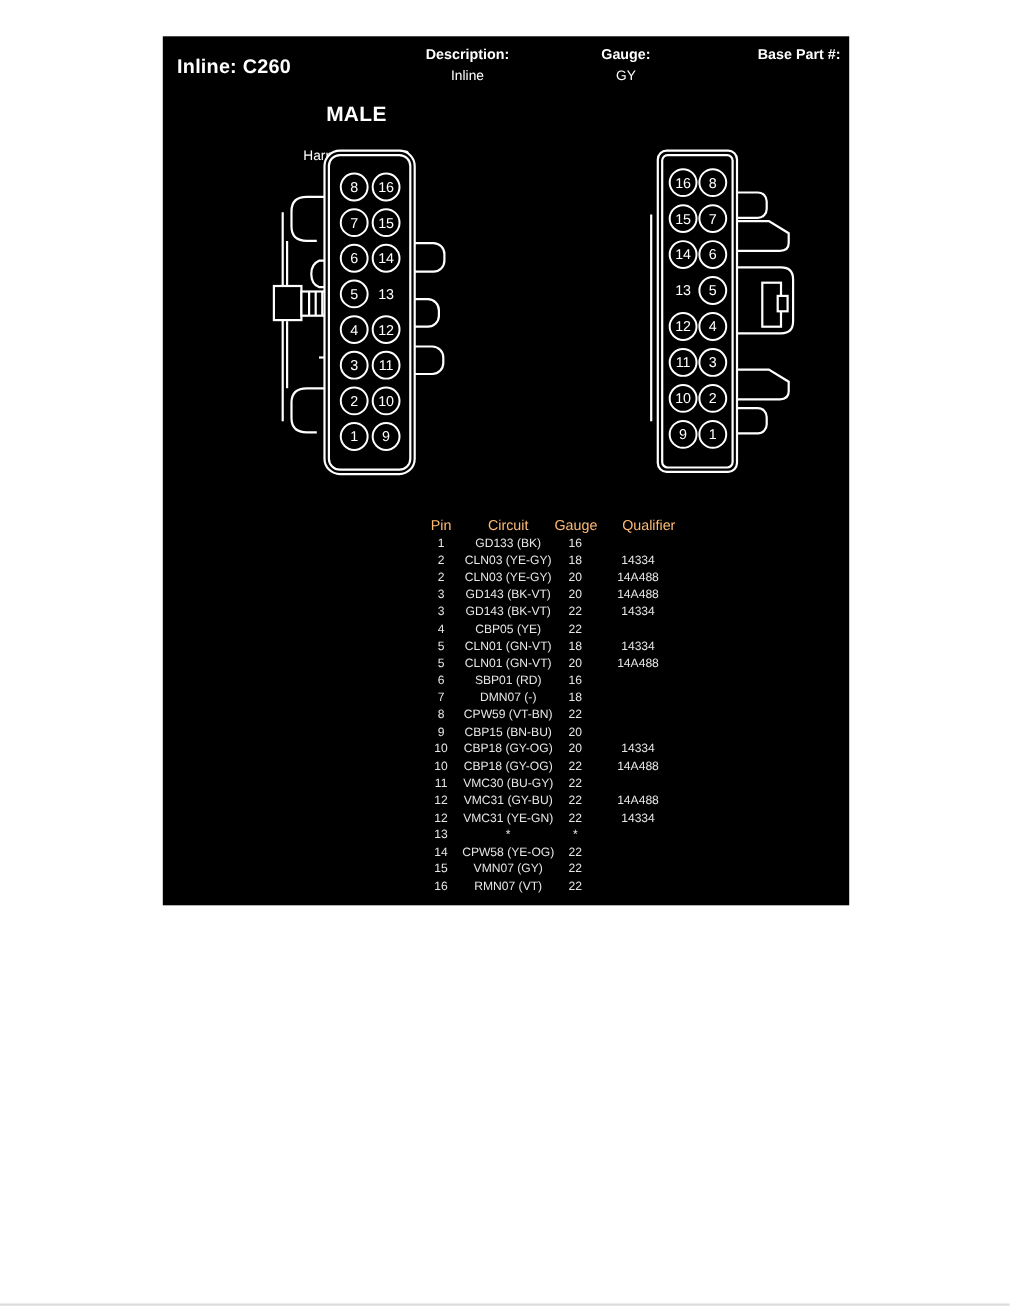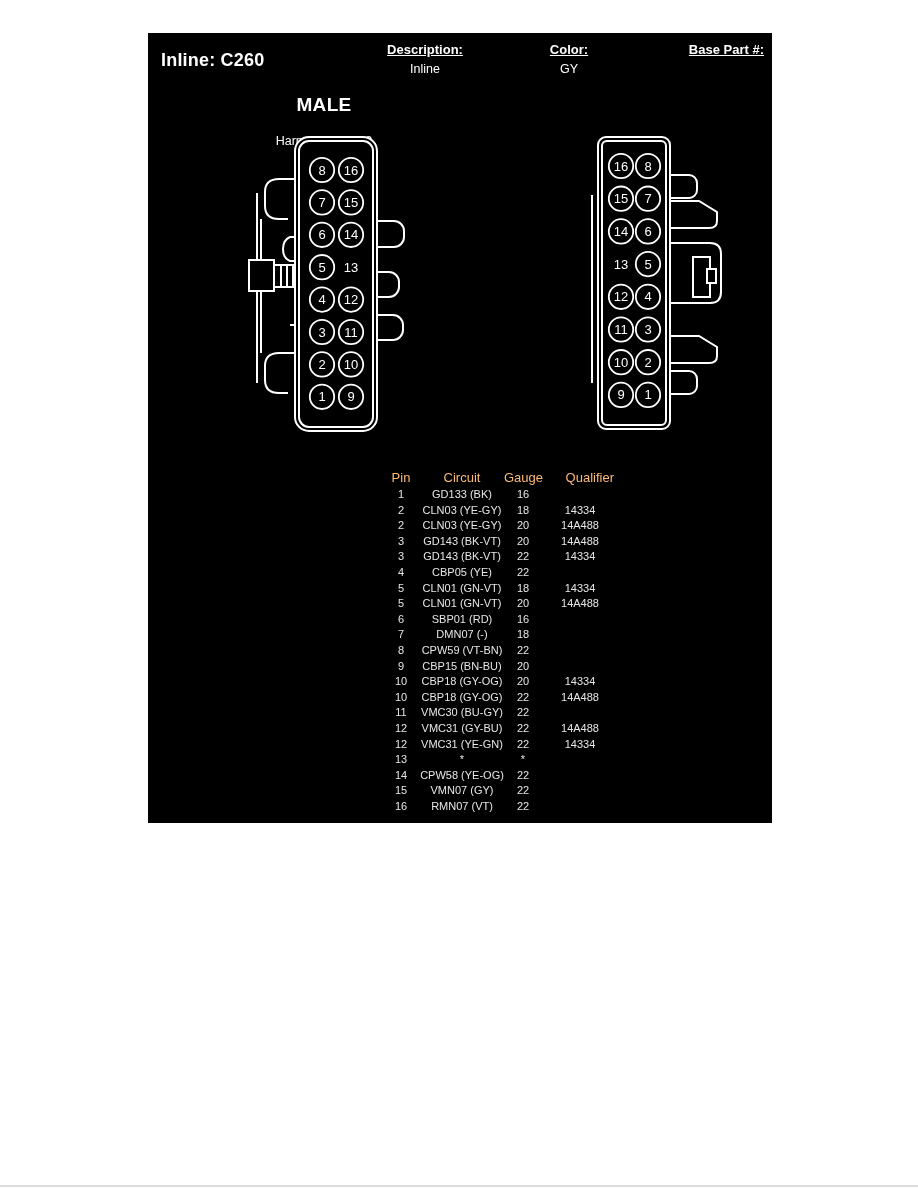--- a/index.html
+++ b/index.html
@@ -3,21 +3,21 @@
 <meta charset="utf-8">
 <style>
   html,body{margin:0;padding:0;background:#ffffff;}
   body{width:918px;height:1188px;position:relative;font-family:"Liberation Sans",sans-serif;-webkit-font-smoothing:antialiased;}
   .panel{position:absolute;left:148px;top:33px;width:624px;height:790px;background:#000;color:#fff;overflow:hidden;}
   .title{position:absolute;left:13px;top:17px;font-size:18px;font-weight:bold;letter-spacing:.2px;}
   .hdr-block{position:absolute;top:9px;text-align:center;}
   .hdr-desc{left:207px;width:140px;}
   .hdr-color{left:371px;width:100px;}
   .hdr-base{right:8px;top:9px;text-align:right;position:absolute;}
-  .hdr-label{font-size:13px;font-weight:bold;text-decoration:underline;}
+  .hdr-label{font-size:13px;font-weight:bold;}
   .hdr-value{font-size:12.5px;margin-top:5px;}
   .conn-head{position:absolute;top:61px;width:160px;text-align:center;}
   .conn-head.male{left:96px;}
   .conn-head.female{left:428px;}
   .conn-name{font-size:19px;font-weight:bold;letter-spacing:.3px;}
   .conn-harness{font-size:12.5px;margin-top:18px;}
   svg.conn{position:absolute;overflow:visible;}
   svg.conn text{font-family:"Liberation Sans",sans-serif;}
   .ptable{position:absolute;left:234px;top:435px;display:grid;grid-template-columns:38px 84px 38px 72px;align-content:start;}
   .ptable .th{font-size:13px;font-weight:normal;line-height:19px;text-align:center;color:#fdba74;}
@@ -32,21 +32,21 @@
 <div class="panel">
 
   <div class="title">Inline: C260</div>
 
   <div class="hdr-block hdr-desc">
     <div class="hdr-label">Description:</div>
     <div class="hdr-value">Inline</div>
   </div>
 
   <div class="hdr-block hdr-color">
-    <div class="hdr-label">Color:</div>
+    <div class="hdr-label">Gauge:</div>
     <div class="hdr-value">GY</div>
   </div>
 
   <div class="hdr-base hdr-label">Base Part #:</div>
 
   <div class="conn-head male">
     <div class="conn-name">MALE</div>
     <div class="conn-harness">Harness: 14A488</div>
   </div>
 

